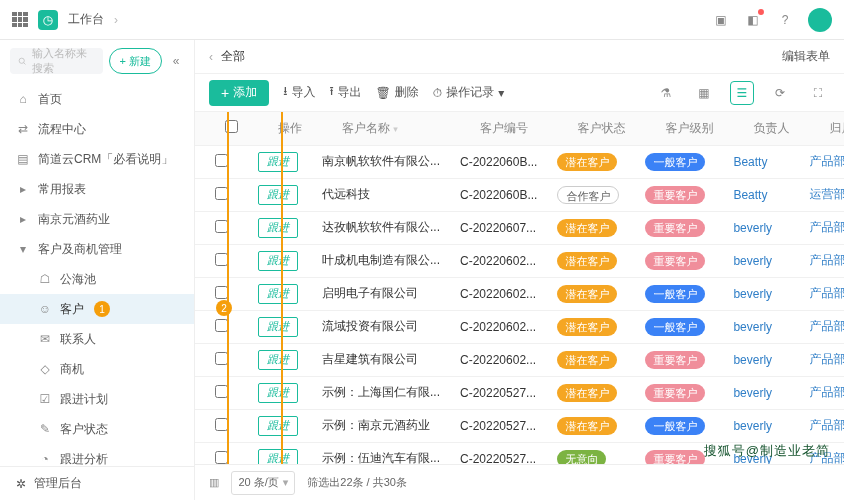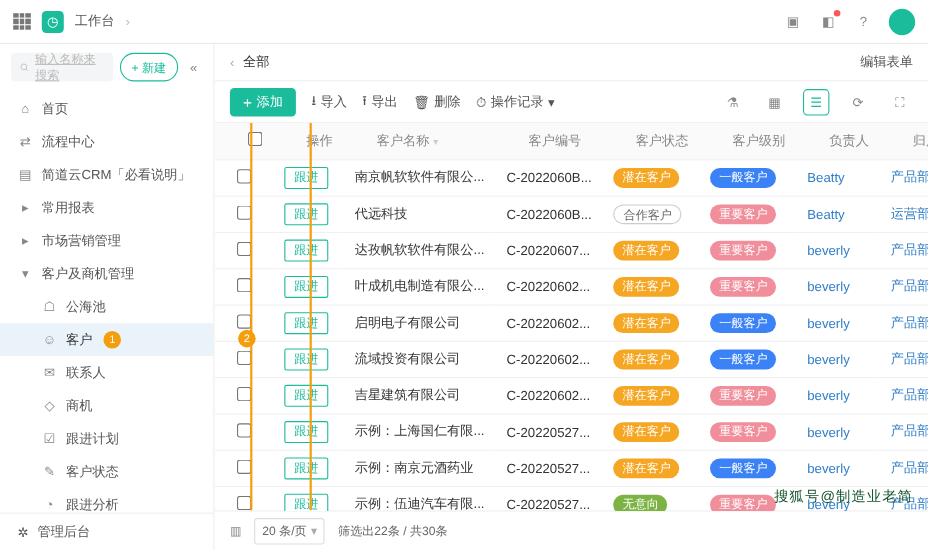--- a/index.html
+++ b/index.html
@@ -17,21 +17,21 @@
 .search-box svg { width: 12px; height: 12px; }
 .top-icons { display: flex; gap: 14px; align-items: center; color: #888; }
 .top-icons .ic { width: 18px; height: 18px; position: relative; display:flex;align-items:center;justify-content:center;}
 .dot-red { position:absolute; top:-2px; right:-2px; width:6px; height:6px; background:#ff5a5a; border-radius:50%;}
 .avatar { width: 24px; height: 24px; border-radius: 50%; background: #1abc9c; }
 
 
 .main { display: flex; height: 460px; }
 .sidebar { width: 195px; border-right: 1px solid #eee; display: flex; flex-direction: column; }
 .side-search { padding: 8px 10px; display: flex; gap: 6px; align-items:center;}
-.side-search .sbox { flex:1; display:flex; align-items:center; background:#f4f5f7; border-radius:4px; height:26px; padding:0 8px; gap:5px; color:#bbb; font-size:11px;text-decoration:underline;}
+.side-search .sbox { flex:1; display:flex; align-items:center; background:#f4f5f7; border-radius:4px; height:26px; padding:0 8px; gap:5px; color:#bbb; font-size:11px;}
 .btn-new { height: 26px; border:1px solid #1abc9c; color:#1abc9c; border-radius:13px; padding:0 10px; font-size:11px; display:flex; align-items:center; gap:2px; background:#fff;}
 .collapse-ic{ color:#888; width:16px; display:flex; justify-content:center;}
 
 .nav { flex:1; overflow-y:auto; padding: 2px 0;}
 .nav-item { display:flex; align-items:center; gap:8px; height:30px; padding:0 16px; color:#555; cursor:pointer;}
 .nav-item.sub { padding-left: 38px; }
 .nav-item.active { background:#e9f3f9; color:#333;}
 .nav-item .nic { width:14px; height:14px; color:#888; display:flex;align-items:center;justify-content:center;}
 .badge-num { width:16px; height:16px; background:#f59e0b; color:#fff; border-radius:50%; font-size:10px; display:flex;align-items:center;justify-content:center; margin-left:2px;}
 .nav-foot { border-top:1px solid #eee; height:34px; display:flex; align-items:center; gap:8px; padding:0 16px; color:#555;}
@@ -48,21 +48,21 @@
 .tool-ic{ width:24px; height:24px; display:flex; align-items:center; justify-content:center; color:#888; border-radius:4px;}
 .tool-ic.active{ border:1px solid #1abc9c; color:#1abc9c;}
 
 
 .table-wrap{flex:1; overflow:auto; position:relative;}
 table{ width:100%; border-collapse:collapse; font-size:12px;}
 th,td{ text-align:left; padding:0 10px; height:33px; border-bottom:1px solid #f0f0f0; white-space:nowrap;}
 th{ color:#888; font-weight:normal; background:#fafafa;padding-left:30px;}
 th.ck,td.ck{width:32px; text-align:center;}
 th.op,td.op{width:56px;}
-.op-btn{ border:1px solid #1abc9c; color:#1abc9c; background:#fff; height:20px; padding:0 8px; border-radius:2px; font-size:11px;}
+.op-btn{ border:1px solid #1abc9c; color:#1abc9c; background:#fff; height:20px; padding:0 8px; border-radius:2px; font-size:11px;font-style:italic;}
 .op-col-hl{ position:absolute; top:0; left:32px; width:56px; bottom:0; border-left:2px solid #f59e0b; border-right:2px solid #f59e0b; pointer-events:none;}
 .marker2{ position:absolute; top:188px; left:21px; width:16px; height:16px; background:#f59e0b; color:#fff; border-radius:50%; font-size:10px; display:flex;align-items:center;justify-content:center;}
 .link{ color:#2f7ec7;}
 .pill{ display:inline-block; height:18px; line-height:18px; padding:0 8px; border-radius:9px; font-size:11px; color:#fff;}
 .pill-outline{ border:1px solid #ccc; background:#fff; color:#666;}
 .c-orange{background:#f5a623;} .c-pink{background:#f08e9b;} .c-teal{background:#3b82f6;} .c-lime{background:#7cb342;}
 
 
 .table-foot{ height:36px; border-top:1px solid #eee; display:flex; align-items:center; padding:0 14px; gap:12px; color:#666; font-size:11px;}
 .pg-sel{ height:24px; border:1px solid #ddd; border-radius:3px; padding:0 6px; display:flex; align-items:center; gap:4px;}
@@ -124,21 +124,21 @@
         <div class="nav-item">
           <span class="nic">▤</span>
           <span>简道云CRM「必看说明」</span>
         </div>
         <div class="nav-item">
           <span class="nic">▸</span>
           <span>常用报表</span>
         </div>
         <div class="nav-item">
           <span class="nic">▸</span>
-          <span>市场营销管理</span>
+          <span>南京元酒药业</span>
         </div>
         <div class="nav-item">
           <span class="nic">▾</span>
           <span>客户及商机管理</span>
         </div>
         <div class="nav-item sub">
           <span class="nic">☖</span>
           <span>公海池</span>
         </div>
         <div class="nav-item sub active">

